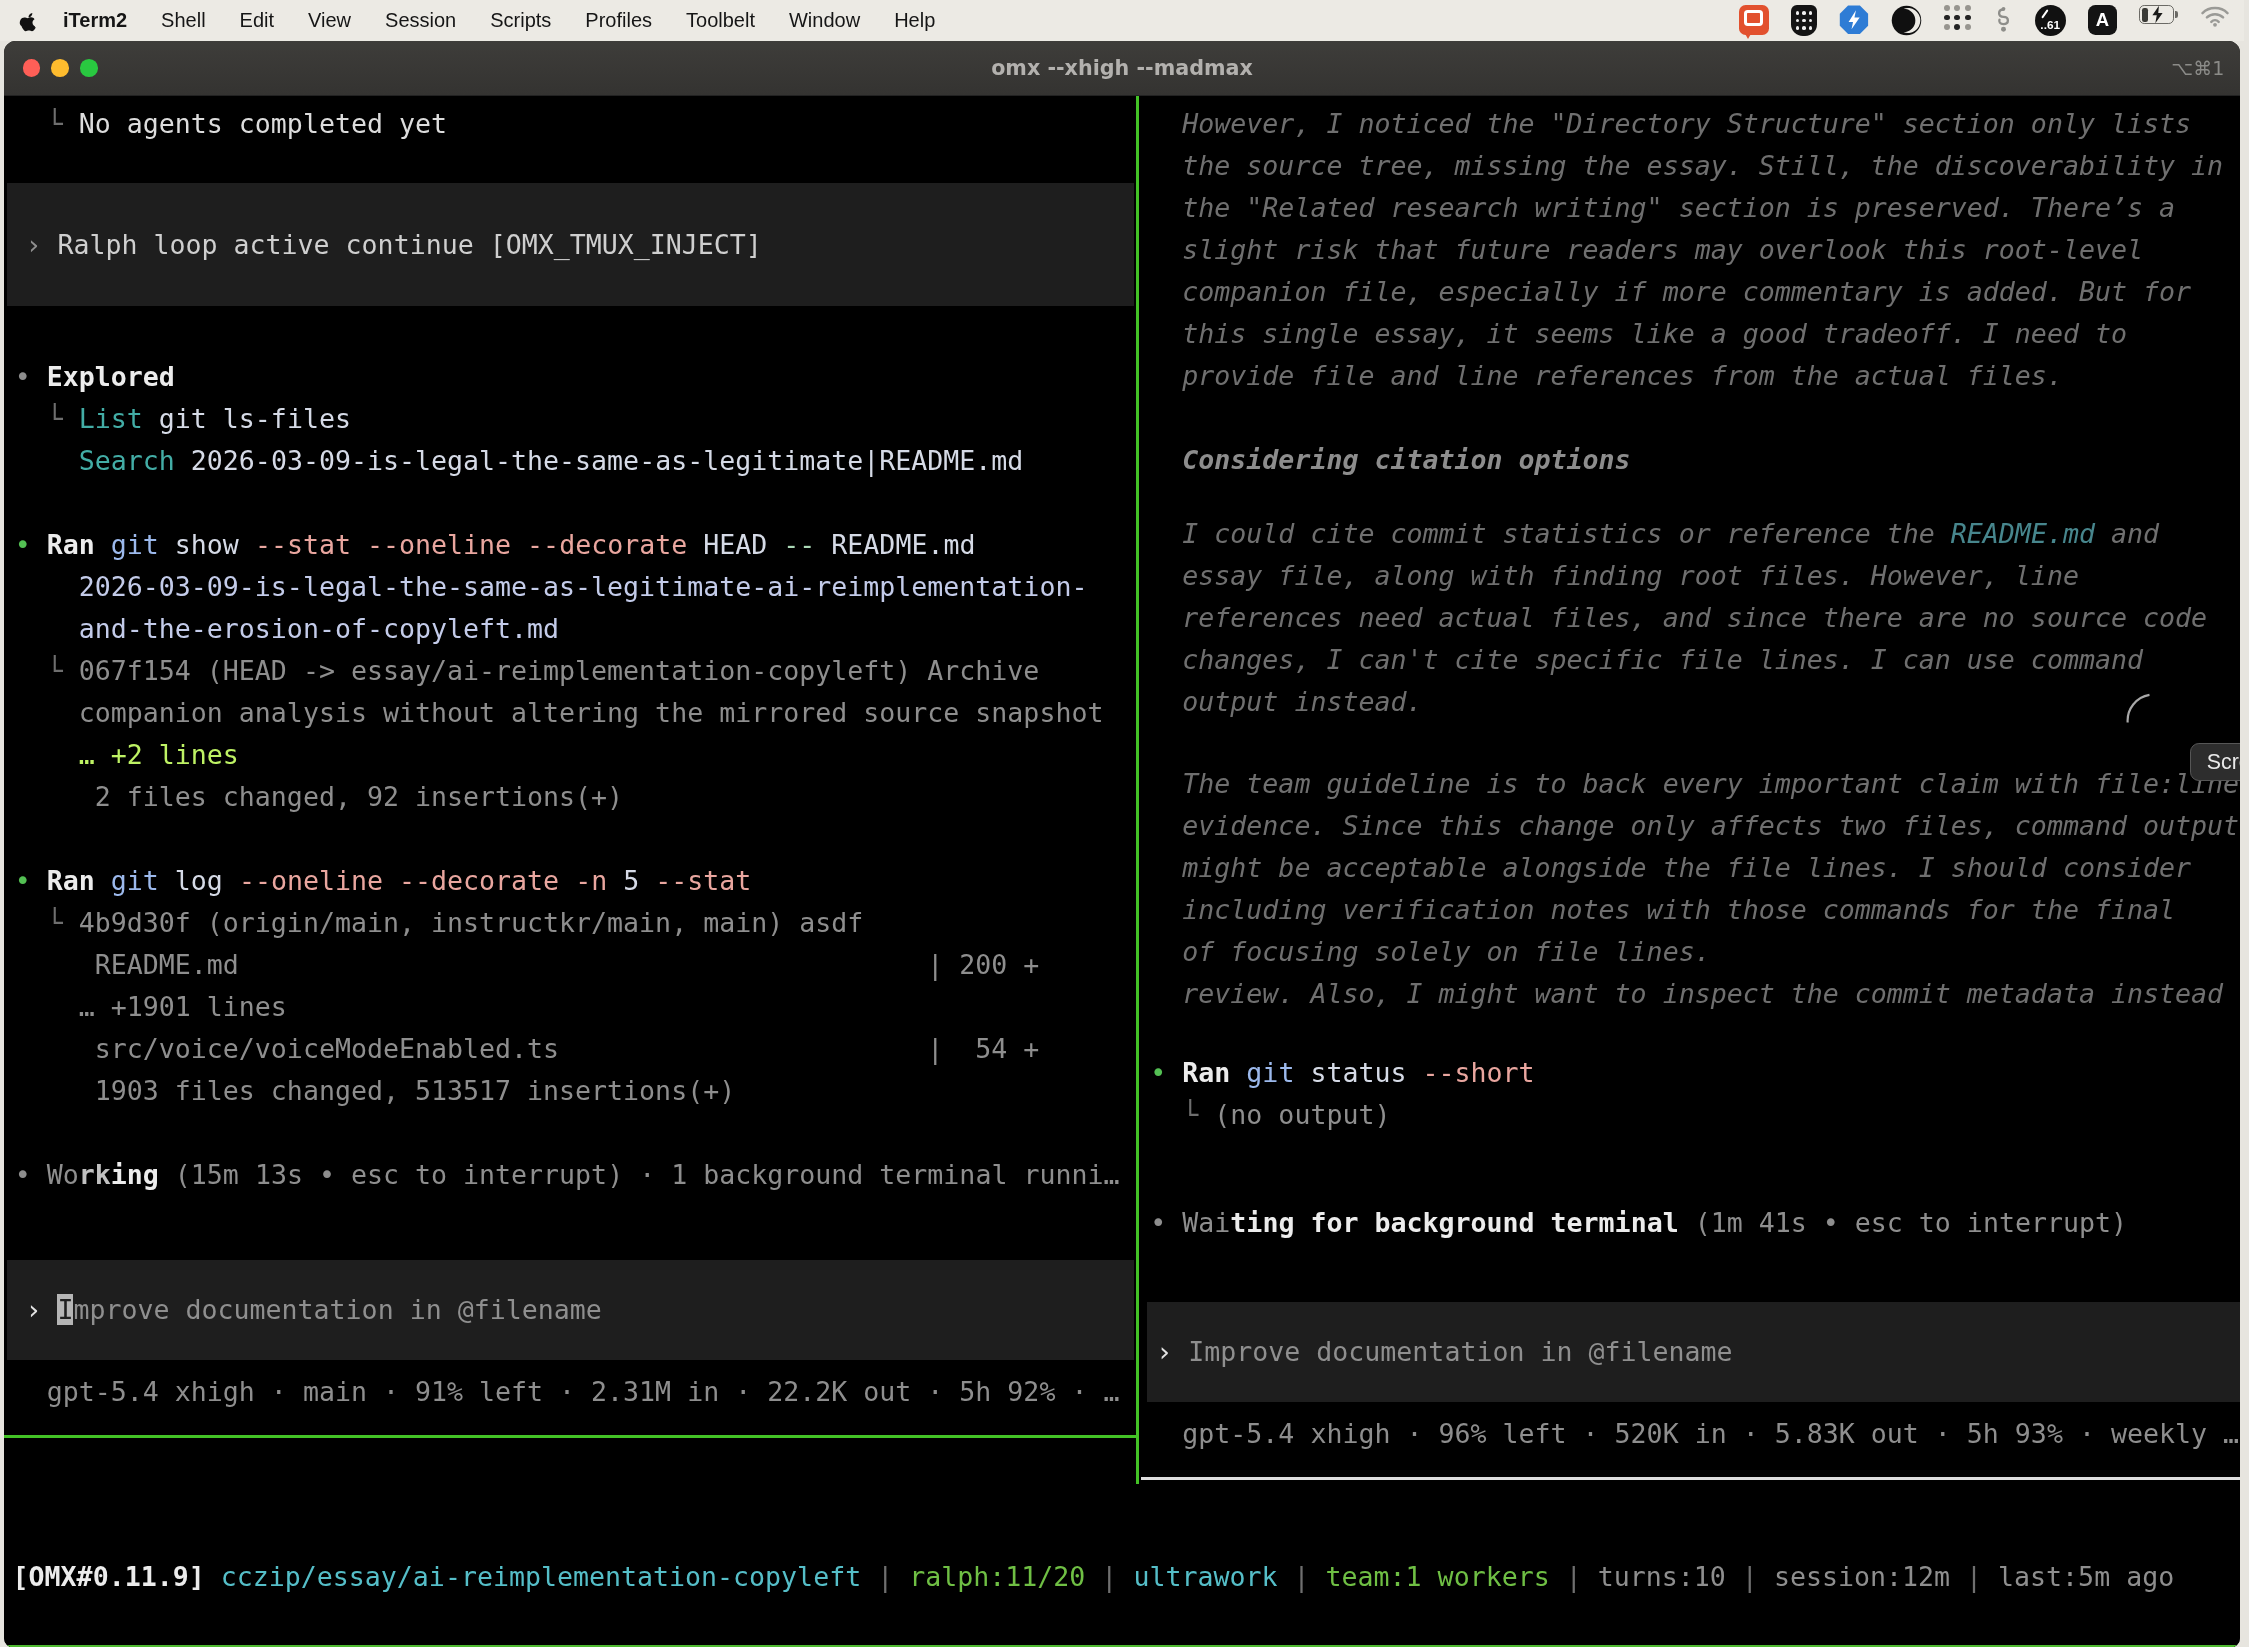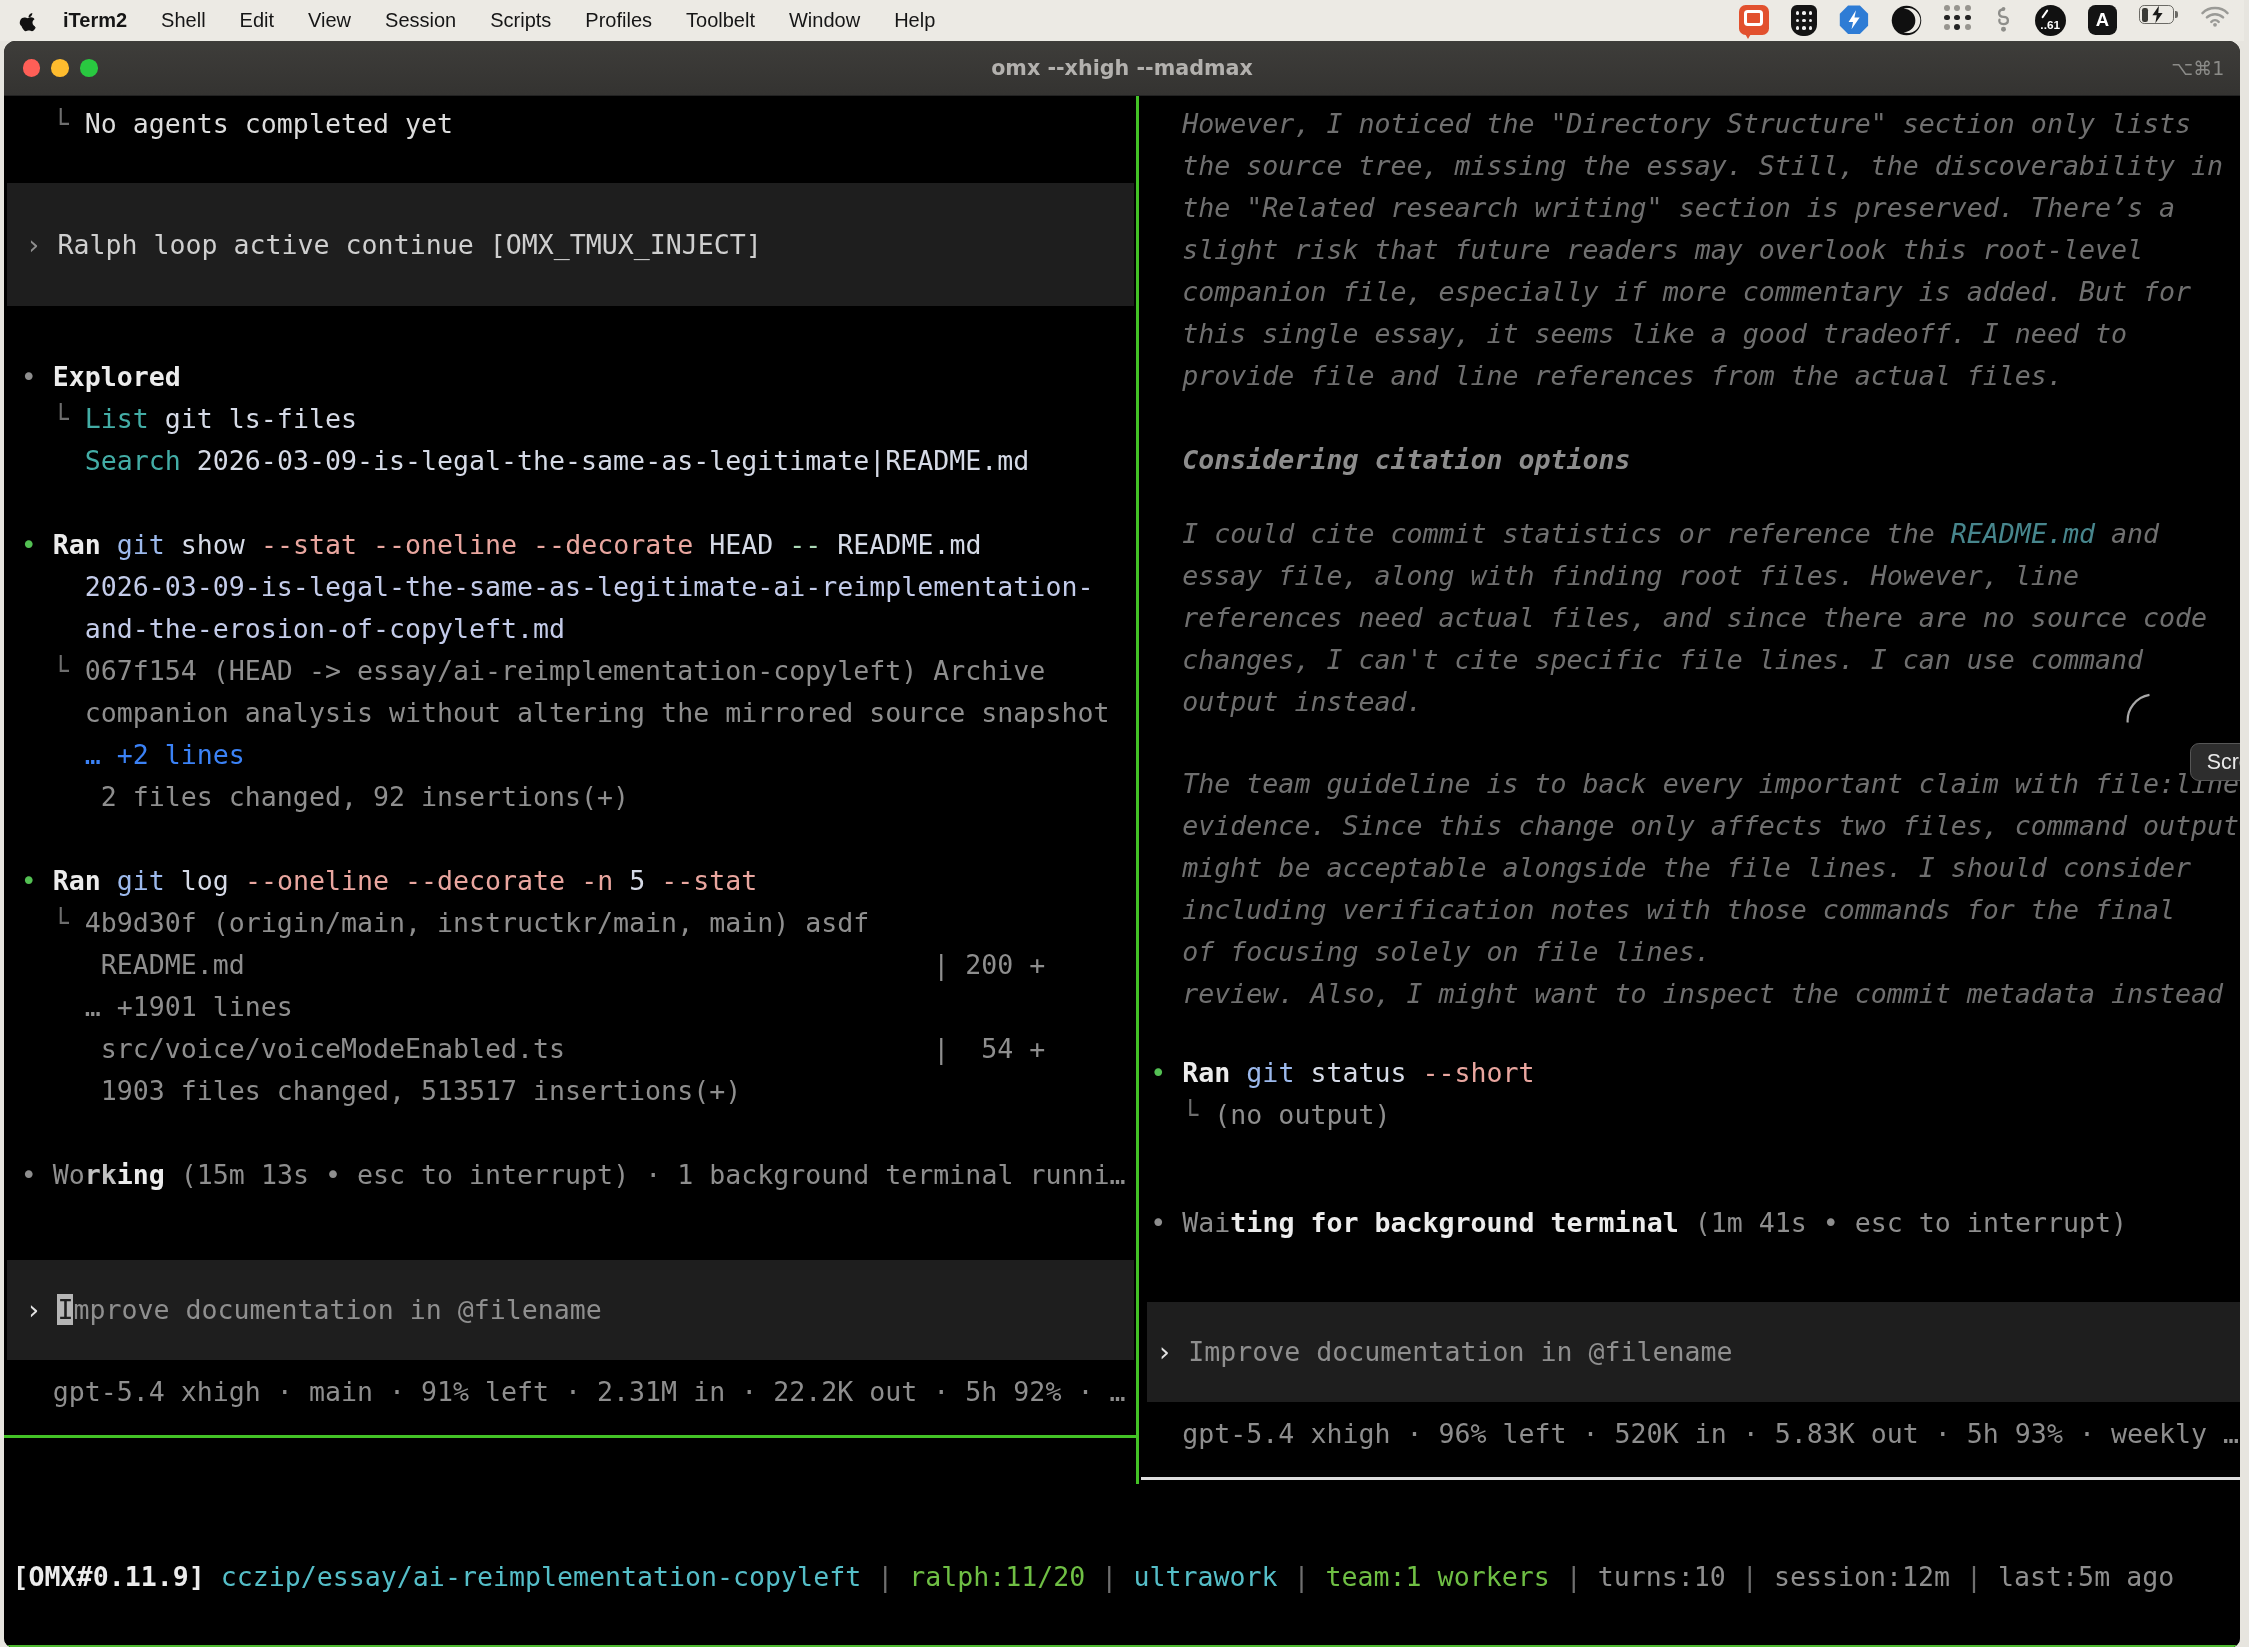--- a/index.html
+++ b/index.html
@@ -69,21 +69,21 @@
     position:absolute; left:0; right:0; text-align:center; color:#b3b1ae;
     font-weight:bold; font-size:20.7px; font-family:"DejaVu Sans", sans-serif;
   }
   #window-shortcut { position:absolute; right:16px; color:#8b8b88; font-size:19px; font-family:"DejaVu Sans", sans-serif; }
 
   
   #term { position:absolute; top:55px; left:0; right:0; bottom:0; background:#000;
     font-family:"DejaVu Sans Mono", monospace; font-size:26.6px; line-height:42px; }
   #left-pane  { position:absolute; left:0; top:0; width:1132px; overflow:hidden; }
   #right-pane { position:absolute; left:1137px; top:0; width:1106px; overflow:hidden; }
-  .tline { height:42px; line-height:42px; white-space:pre; padding-left:17px; overflow:hidden; }
+  .tline { height:42px; line-height:42px; white-space:pre; padding-left:11px; overflow:hidden; }
   #right-pane .tline { padding-left:9.6px; }
   .inbox { background:#1e1e1e; margin:0 2.2px 0 3.7px; display:flex; align-items:center; }
   #right-pane .inbox { margin:0 0 0 5.9px; }
   .inbox .tline { padding-left:18px; height:auto; }
   .phr { height:3px; width:100%; }
   #v-divider { position:absolute; left:1132px; top:0; width:3.7px; height:1388px; background:#43c226; }
   .cursor { background:#b5b5b5; color:#1f1f1f; }
 
   
   #status-line { position:absolute; left:8.9px; top:1460px; height:42px; line-height:42px;
@@ -229,21 +229,21 @@
           <div style="height: 50px;"></div>
           <div class="tline"><span style="color: rgb(142, 142, 142);">• </span><span style="color: rgb(236, 236, 236); font-weight: 700;">Explored</span></div>
           <div class="tline"><span style="color: rgb(110, 110, 110);">  └ </span><span style="color: rgb(67, 173, 166);">List</span><span style="color: rgb(213, 218, 230);"> git ls-files</span></div>
           <div class="tline"><span style="color: rgb(142, 142, 142);">    </span><span style="color: rgb(67, 173, 166);">Search</span><span style="color: rgb(213, 218, 230);"> 2026-03-09-is-legal-the-same-as-legitimate|README.md</span></div>
           <div style="height: 42px;"></div>
           <div class="tline"><span style="color: rgb(83, 192, 83);">• </span><span style="color: rgb(236, 236, 236); font-weight: 700;">Ran </span><span style="color: rgb(156, 185, 236);">git</span><span style="color: rgb(213, 218, 230);"> show </span><span style="color: rgb(233, 166, 159);">--stat</span><span style="color: rgb(213, 218, 230);"> </span><span style="color: rgb(233, 166, 159);">--oneline</span><span style="color: rgb(213, 218, 230);"> </span><span style="color: rgb(233, 166, 159);">--decorate</span><span style="color: rgb(213, 218, 230);"> HEAD </span><span style="color: rgb(171, 216, 182);">--</span><span style="color: rgb(213, 218, 230);"> README.md</span></div>
           <div class="tline"><span style="color: rgb(195, 203, 233);">    2026-03-09-is-legal-the-same-as-legitimate-ai-reimplementation-</span></div>
           <div class="tline"><span style="color: rgb(195, 203, 233);">    and-the-erosion-of-copyleft.md</span></div>
           <div class="tline"><span style="color: rgb(110, 110, 110);">  └ </span><span style="color: rgb(142, 142, 142);">067f154 (HEAD -&gt; essay/ai-reimplementation-copyleft) Archive</span></div>
           <div class="tline"><span style="color: rgb(142, 142, 142);">    companion analysis without altering the mirrored source snapshot</span></div>
-          <div class="tline"><span style="color: #3b82f6;">    … +2 lines</span></div>
+          <div class="tline"><span style="color: #bef264;">    … +2 lines</span></div>
           <div class="tline"><span style="color: rgb(142, 142, 142);">     2 files changed, 92 insertions(+)</span></div>
           <div style="height: 42px;"></div>
           <div class="tline"><span style="color: rgb(83, 192, 83);">• </span><span style="color: rgb(236, 236, 236); font-weight: 700;">Ran </span><span style="color: rgb(156, 185, 236);">git</span><span style="color: rgb(213, 218, 230);"> log </span><span style="color: rgb(233, 166, 159);">--oneline</span><span style="color: rgb(213, 218, 230);"> </span><span style="color: rgb(233, 166, 159);">--decorate</span><span style="color: rgb(213, 218, 230);"> </span><span style="color: rgb(233, 166, 159);">-n</span><span style="color: rgb(213, 218, 230);"> 5 </span><span style="color: rgb(233, 166, 159);">--stat</span></div>
           <div class="tline"><span style="color: rgb(110, 110, 110);">  └ </span><span style="color: rgb(142, 142, 142);">4b9d30f (origin/main, instructkr/main, main) asdf</span></div>
           <div class="tline"><span style="color: rgb(142, 142, 142);">     README.md                                           | 200 +</span></div>
           <div class="tline"><span style="color: rgb(142, 142, 142);">    … +1901 lines</span></div>
           <div class="tline"><span style="color: rgb(142, 142, 142);">     src/voice/voiceModeEnabled.ts                       |  54 +</span></div>
           <div class="tline"><span style="color: rgb(142, 142, 142);">     1903 files changed, 513517 insertions(+)</span></div>
           <div style="height: 42px;"></div>
           <div class="tline"><span style="color: rgb(142, 142, 142);">• </span><span style="color: rgb(142, 142, 142);">Wo</span><span style="color: rgb(192, 192, 192); font-weight: 700;">rk</span><span style="color: rgb(236, 236, 236); font-weight: 700;">ing</span><span style="color: rgb(142, 142, 142);"> (15m 13s • esc to interrupt) · 1 background terminal runni…</span></div>

